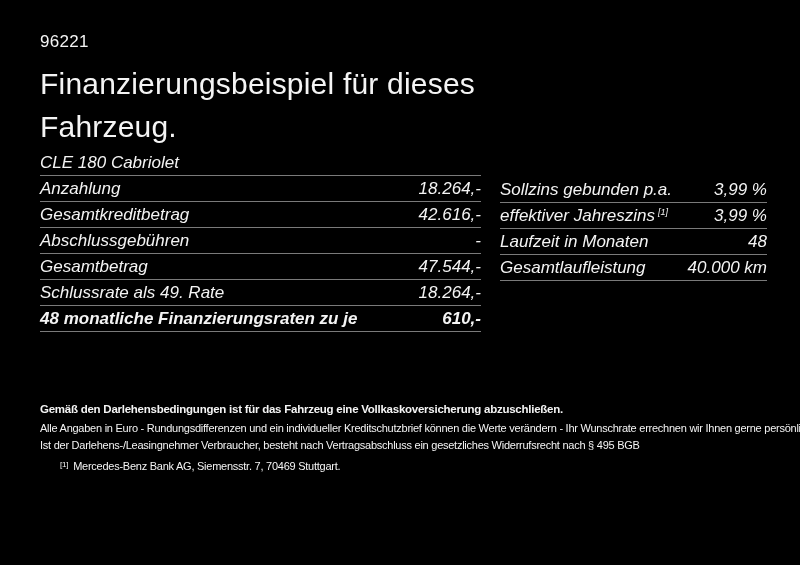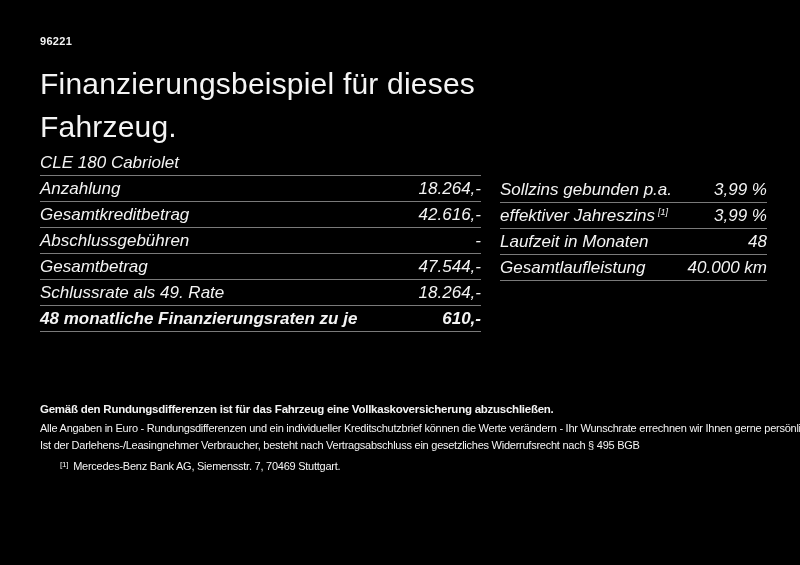--- a/index.html
+++ b/index.html
@@ -11,24 +11,23 @@
     color: #f4f4f4;
     font-family: "Liberation Sans", sans-serif;
     overflow: hidden;
   }
   .page {
     width: 800px;
     height: 565px;
     padding: 34px 33px 0 40px;
   }
   .vehicle-id {
-    font-size: 11px;
+    font-size: 17px;
     line-height: 15px;
     letter-spacing: 0.3px;
-    font-weight: bold;
   }
   .title {
     font-weight: 400;
     font-size: 30px;
     line-height: 43px;
     margin: 13px 0 0 0;
     max-width: 580px;
     letter-spacing: 0.2px;
   }
   .columns {
@@ -146,21 +145,21 @@
       </div>
       <div class="row">
         <span class="lbl">Gesamtlaufleistung</span>
         <span class="val">40.000 km</span>
       </div>
     </div>
 
   </div>
 
   <div class="legal">
-    <p class="legal-bold">Gemäß den Rundungsdifferenzen ist für das Fahrzeug eine Vollkaskoversicherung abzuschließen.</p>
+    <p class="legal-bold">Gemäß den Darlehensbedingungen ist für das Fahrzeug eine Vollkaskoversicherung abzuschließen.</p>
     <p class="legal-line">Alle Angaben in Euro - Rundungsdifferenzen und ein individueller Kreditschutzbrief können die Werte verändern - Ihr Wunschrate errechnen wir Ihnen gerne persönlich</p>
     <p class="legal-line">Ist der Darlehens-/Leasingnehmer Verbraucher, besteht nach Vertragsabschluss ein gesetzliches Widerrufsrecht nach § 495 BGB</p>
     <p class="footnote">
       <sup class="fn-marker">[1]</sup><span>Mercedes-Benz Bank AG, Siemensstr. 7, 70469 Stuttgart.</span>
     </p>
   </div>
 
 </div>
 
 </body></html>

